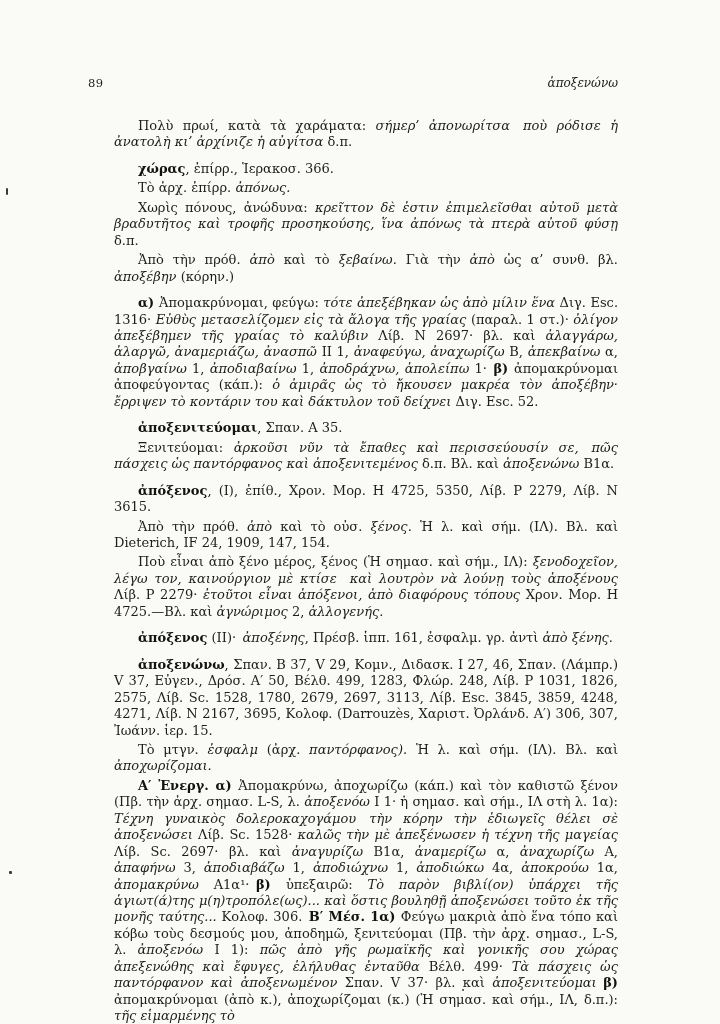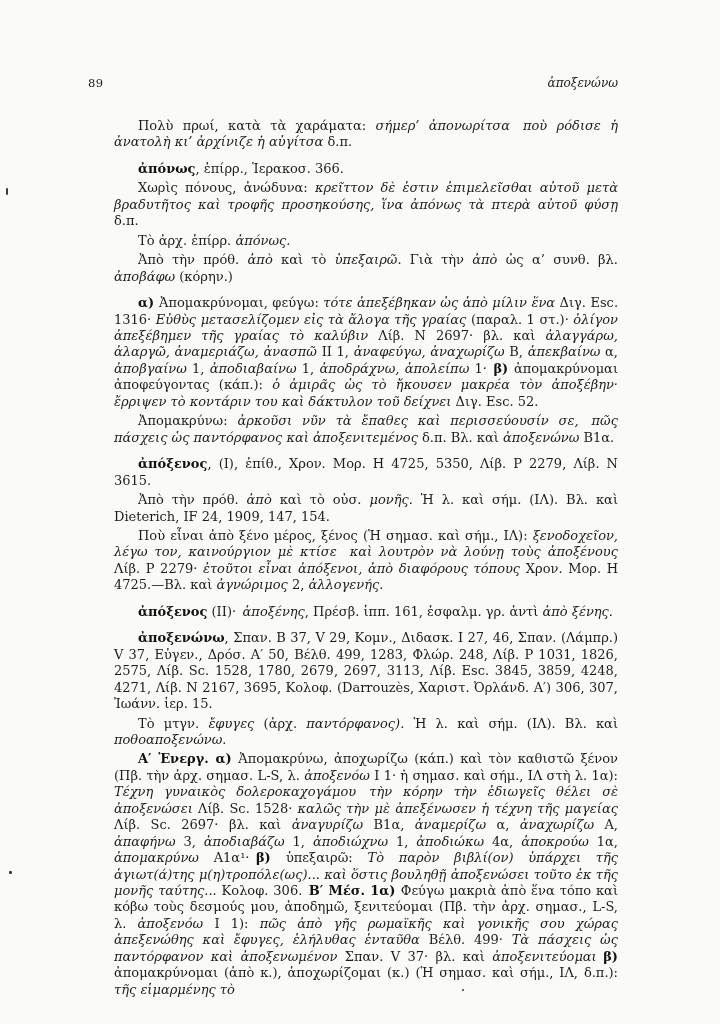--- a/index.html
+++ b/index.html
@@ -40,31 +40,32 @@
 <body>
 
 <div class="page">
   <div class="header">
     <span class="page-number">89</span>
     <span class="running-head">ἀποξενώνω</span>
   </div>
 
   <div class="text-block">
       <p class="para"><span>Πολὺ πρωί, κατὰ τὰ χαράματα: </span><span class="i">σήμερ’ ἀπονωρίτσα ποὺ ρόδισε ἡ ἀνατολὴ κι’ ἀρχίνιζε ἡ αὐγίτσα</span><span> δ.π.</span></p>
-      <p class="para entry"><span class="b">ἀπόνως</span><span>, ἐπίρρ., Ἱερακοσ. 366.</span></p>
+      <p class="para entry"><span class="b">χώρας</span><span>, ἐπίρρ., Ἱερακοσ. 366.</span></p>
+      <p class="para"><span>Τὸ ἀρχ. ἐπίρρ. </span><span class="i">ἀπόνως.</span></p>
       <p class="para"><span>Χωρὶς πόνους, ἀνώδυνα: </span><span class="i">κρεῖττον δὲ ἐστιν ἐπιμελεῖσθαι αὐτοῦ μετὰ βραδυτῆτος καὶ τροφῆς προσηκούσης, ἵνα ἀπόνως τὰ πτερὰ αὐτοῦ φύσῃ</span><span> δ.π.</span></p>
-      <p class="para"><span>Τὸ ἀρχ. ἐπίρρ. </span><span class="i">ἀπόνως.</span></p>
-      <p class="para"><span>Ἀπὸ τὴν πρόθ. </span><span class="i">ἀπὸ</span><span> καὶ τὸ </span><span class="i">ὑπεξαιρῶ.</span><span> Γιὰ τὴν </span><span class="i">ἀπὸ</span><span> ὡς α’ συνθ. βλ. </span><span class="i">ἀποβάφω</span><span> (κόρην.)</span></p>
+      <p class="para"><span>Ἀπὸ τὴν πρόθ. </span><span class="i">ἀπὸ</span><span> καὶ τὸ </span><span class="i">ξεβαίνω.</span><span> Γιὰ τὴν </span><span class="i">ἀπὸ</span><span> ὡς α’ συνθ. βλ. </span><span class="i">ἀποξέβην</span><span> (κόρην.)</span></p>
       <p class="para entry"><span class="b">α) </span><span>Ἀπομακρύνομαι, φεύγω: </span><span class="i">τότε ἀπεξέβηκαν ὡς ἀπὸ μίλιν ἕνα </span><span>Διγ. Esc. 1316· </span><span class="i">Εὐθὺς μετασελίζομεν εἰς τὰ ἄλογα τῆς γραίας </span><span>(παραλ. 1 στ.)· </span><span class="i">ὀλίγον ἀπεξέβημεν τῆς γραίας τὸ καλύβιν </span><span>Λίβ. N 2697· βλ. καὶ </span><span class="i">ἀλαγγάρω, ἀλαργῶ, ἀναμεριάζω, ἀνασπῶ </span><span>II 1, </span><span class="i">ἀναφεύγω, ἀναχωρίζω </span><span>Β, </span><span class="i">ἀπεκβαίνω </span><span>α, </span><span class="i">ἀποβγαίνω </span><span>1, </span><span class="i">ἀποδιαβαίνω </span><span>1, </span><span class="i">ἀποδράχνω, ἀπολείπω </span><span>1· </span><span class="b">β) </span><span>ἀπομακρύνομαι ἀποφεύγοντας (κάπ.): </span><span class="i">ὁ ἀμιρᾶς ὡς τὸ ἤκουσεν μακρέα τὸν ἀποξέβην· ἔρριψεν τὸ κοντάριν του καὶ δάκτυλον τοῦ δείχνει </span><span>Διγ. Esc. 52.</span></p>
-      <p class="para"><span>Ἀπομακρύνω: </span><span class="i">ἀρκοῦσι νῦν τὰ ἔπαθες καὶ περισσεύουσίν σε, πῶς πάσχεις ὡς παντόρφανος καὶ ἀποξενιτεμένος </span><span>δ.π. Βλ. καὶ </span><span class="i">ἀποξενώνω </span><span>Β1α.</span></p>
+      <p class="para entry"><span class="b">ἀποξενιτεύομαι</span><span>, Σπαν. Α 35.</span></p>
+      <p class="para"><span>Ξενιτεύομαι: </span><span class="i">ἀρκοῦσι νῦν τὰ ἔπαθες καὶ περισσεύουσίν σε, πῶς πάσχεις ὡς παντόρφανος καὶ ἀποξενιτεμένος </span><span>δ.π. Βλ. καὶ </span><span class="i">ἀποξενώνω </span><span>Β1α.</span></p>
       <p class="para entry"><span class="b">ἀπόξενος</span><span>, (I), ἐπίθ., Χρον. Μορ. Η 4725, 5350, Λίβ. P 2279, Λίβ. N 3615.</span></p>
-      <p class="para"><span>Ἀπὸ τὴν πρόθ. </span><span class="i">ἀπὸ</span><span> καὶ τὸ οὐσ. </span><span class="i">μονῆς.</span><span> Ἡ λ. καὶ σήμ. (ΙΛ). Βλ. καὶ Dieterich, IF 24, 1909, 147, 154.</span></p>
+      <p class="para"><span>Ἀπὸ τὴν πρόθ. </span><span class="i">ἀπὸ</span><span> καὶ τὸ οὐσ. </span><span class="i">ξένος.</span><span> Ἡ λ. καὶ σήμ. (ΙΛ). Βλ. καὶ Dieterich, IF 24, 1909, 147, 154.</span></p>
       <p class="para"><span>Ποὺ εἶναι ἀπὸ ξένο μέρος, ξένος (Ἡ σημασ. καὶ σήμ., ΙΛ): </span><span class="i">ξενοδοχεῖον, λέγω τον, καινούργιον μὲ κτίσε καὶ λουτρὸν νὰ λούνῃ τοὺς ἀποξένους </span><span>Λίβ. P 2279· </span><span class="i">ἐτοῦτοι εἶναι ἀπόξενοι, ἀπὸ διαφόρους τόπους </span><span>Χρον. Μορ. Η 4725.—Βλ. καὶ </span><span class="i">ἀγνώριμος </span><span>2, </span><span class="i">ἀλλογενής.</span></p>
       <p class="para entry"><span class="b">ἀπόξενος</span><span> (II)· </span><span class="i">ἀποξένης</span><span>, Πρέσβ. ἱππ. 161, ἐσφαλμ. γρ. ἀντὶ </span><span class="i">ἀπὸ ξένης.</span></p>
       <p class="para entry"><span class="b">ἀποξενώνω</span><span>, Σπαν. Β 37, V 29, Κομν., Διδασκ. Ι 27, 46, Σπαν. (Λάμπρ.) V 37, Εὐγεν., Δρόσ. Α′ 50, Βέλθ. 499, 1283, Φλώρ. 248, Λίβ. P 1031, 1826, 2575, Λίβ. Sc. 1528, 1780, 2679, 2697, 3113, Λίβ. Esc. 3845, 3859, 4248, 4271, Λίβ. N 2167, 3695, Κολοφ. (Darrouzès, Χαριστ. Ὀρλάνδ. Α′) 306, 307, Ἰωάνν. ἱερ. 15.</span></p>
-      <p class="para"><span>Τὸ μτγν. </span><span class="i">ἔφυγες </span><span>(ἀρχ. </span><span class="i">παντόρφανος).</span><span> Ἡ λ. καὶ σήμ. (ΙΛ). Βλ. καὶ </span><span class="i">ποθοαποξενώνω.</span></p>
+      <p class="para"><span>Τὸ μτγν. </span><span class="i">ἐσφαλμ </span><span>(ἀρχ. </span><span class="i">παντόρφανος).</span><span> Ἡ λ. καὶ σήμ. (ΙΛ). Βλ. καὶ </span><span class="i">ἀποχωρίζομαι.</span></p>
       <p class="para"><span class="b">Α′ Ἐνεργ. α) </span><span>Ἀπομακρύνω, ἀποχωρίζω (κάπ.) καὶ τὸν καθιστῶ ξένον (Πβ. τὴν ἀρχ. σημασ. L-S, λ. </span><span class="i">ἀποξενόω </span><span>I 1· ἡ σημασ. καὶ σήμ., ΙΛ στὴ λ. 1α): </span><span class="i">Τέχνη γυναικὸς δολεροκαχογάμου τὴν κόρην τὴν ἐδιωγεῖς θέλει σὲ ἀποξενώσει </span><span>Λίβ. Sc. 1528· </span><span class="i">καλῶς τὴν μὲ ἀπεξένωσεν ἡ τέχνη τῆς μαγείας </span><span>Λίβ. Sc. 2697· βλ. καὶ </span><span class="i">ἀναγυρίζω </span><span>Β1α, </span><span class="i">ἀναμερίζω </span><span>α, </span><span class="i">ἀναχωρίζω </span><span>Α, </span><span class="i">ἀπαφήνω </span><span>3, </span><span class="i">ἀποδιαβάζω </span><span>1, </span><span class="i">ἀποδιώχνω </span><span>1, </span><span class="i">ἀποδιώκω </span><span>4α, </span><span class="i">ἀποκρούω </span><span>1α, </span><span class="i">ἀπομακρύνω </span><span>Α1α¹· </span><span class="b">β) </span><span>ὑπεξαιρῶ: </span><span class="i">Τὸ παρὸν βιβλί(ον) ὑπάρχει τῆς ἁγιωτ(ά)της μ(η)τροπόλε(ως)... καὶ ὅστις βουληθῇ ἀποξενώσει τοῦτο ἐκ τῆς μονῆς ταύτης... </span><span>Κολοφ. 306. </span><span class="b">Β′ Μέσ. 1α) </span><span>Φεύγω μακριὰ ἀπὸ ἕνα τόπο καὶ κόβω τοὺς δεσμούς μου, ἀποδημῶ, ξενιτεύομαι (Πβ. τὴν ἀρχ. σημασ., L-S, λ. </span><span class="i">ἀποξενόω </span><span>I 1): </span><span class="i">πῶς ἀπὸ γῆς ρωμαϊκῆς καὶ γονικῆς σου χώρας ἀπεξενώθης καὶ ἔφυγες, ἐλήλυθας ἐνταῦθα </span><span>Βέλθ. 499· </span><span class="i">Τὰ πάσχεις ὡς παντόρφανον καὶ ἀποξενωμένον </span><span>Σπαν. V 37· βλ. καὶ </span><span class="i">ἀποξενιτεύομαι </span><span class="b">β) </span><span>ἀπομακρύνομαι (ἀπὸ κ.), ἀποχωρίζομαι (κ.) (Ἡ σημασ. καὶ σήμ., ΙΛ, δ.π.): </span><span class="i">τῆς εἱμαρμένης τὸ</span></p>
     </div>
 
   <div class="speck speck-1"></div>
   <div class="speck speck-2"></div>
   <div class="speck speck-3"></div>
 </div>
 
 </body></html>

